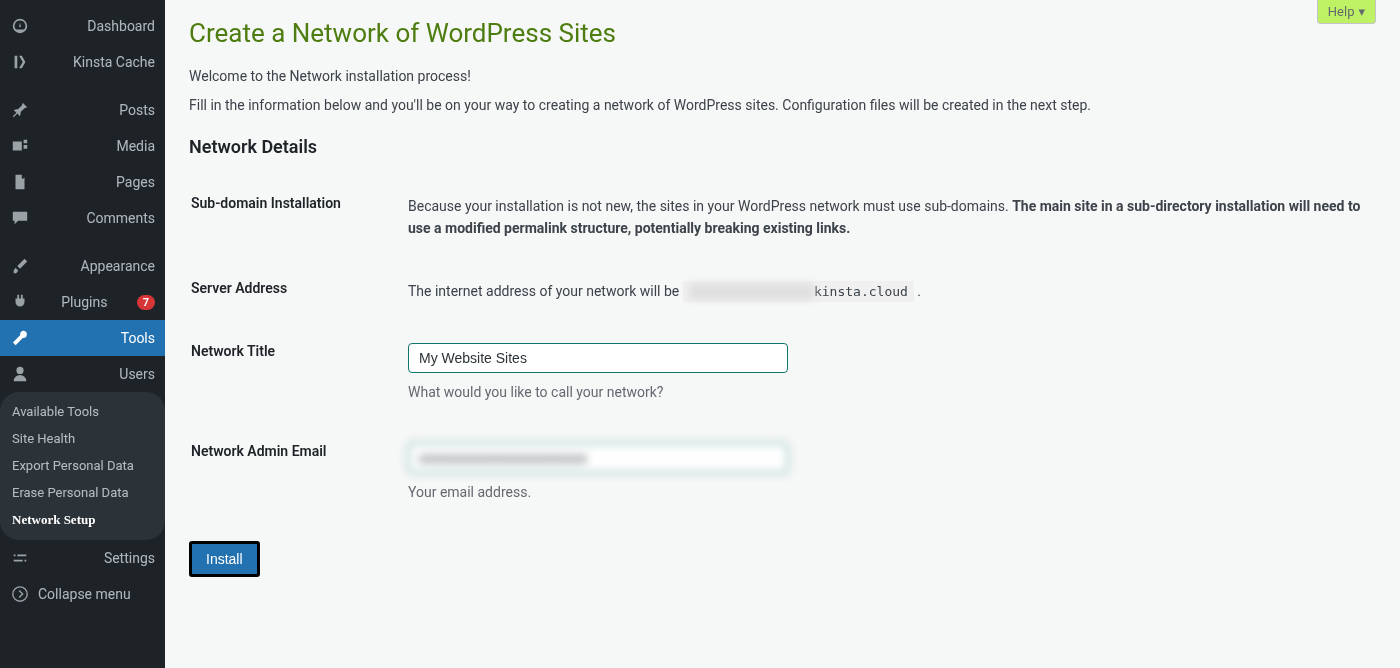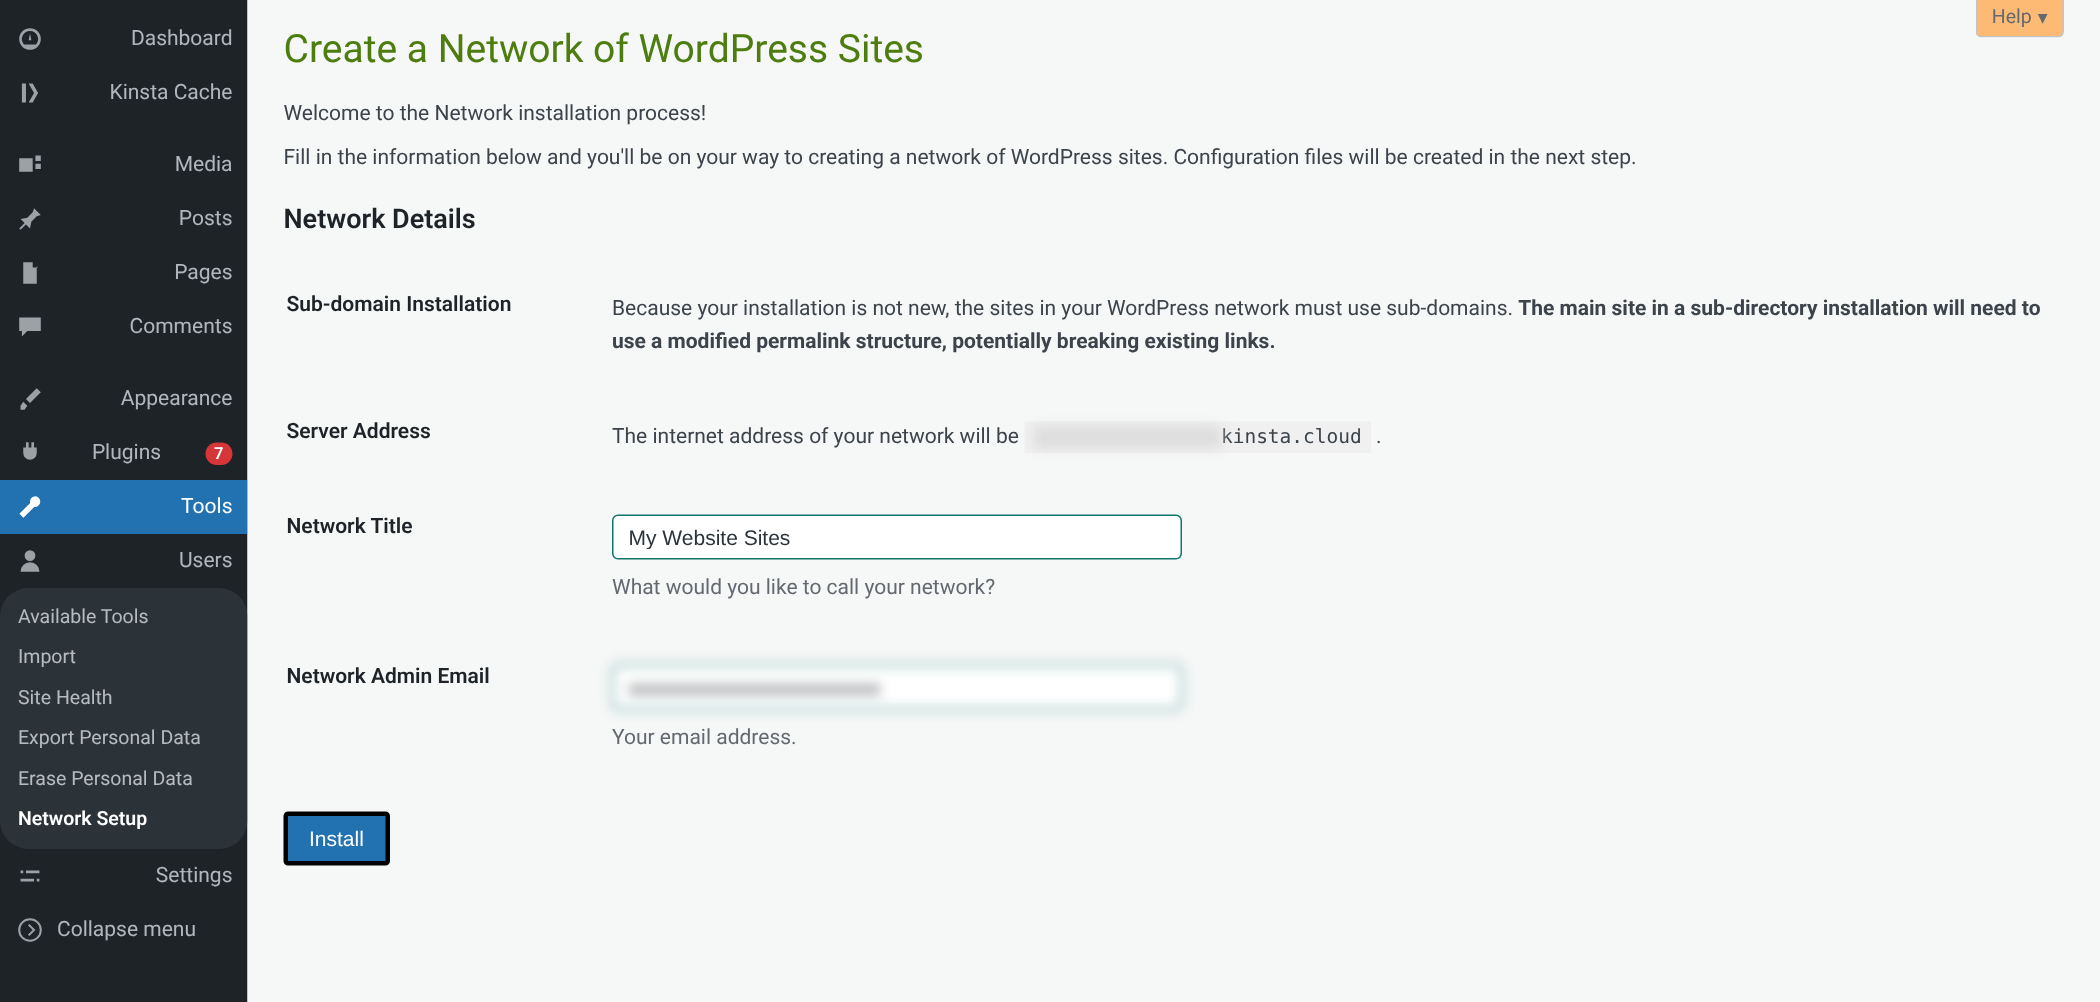--- a/index.html
+++ b/index.html
@@ -7,27 +7,27 @@
 .wrap { display: flex; min-height: 668px; width: 1400px; }
 .sidebar { width: 165px; background: #1d2327; color: #f0f0f1; padding-top: 8px; flex-shrink: 0; }
 .menu-item { display: flex; align-items: center; padding: 8px 10px; color: rgba(240,246,252,.7); cursor: pointer; font-size: 14px; position: relative; justify-content: space-between; }
 .menu-item.active { background: #2271b1; color: #fff; }
 .menu-item.active::after { content:""; position:absolute; right:-8px; top:50%; transform:translateY(-50%); border:8px solid transparent; border-right-color:#f0f0f1; }
 .menu-icon { width: 20px; height: 20px; margin-right: 8px; display:flex; align-items:center; justify-content:center; flex-shrink:0; }
 .menu-icon svg { width:18px; height:18px; fill: rgba(240,246,252,.6); }
 .menu-item.active .menu-icon svg { fill:#fff; }
 .submenu { background:#2c3338; padding: 6px 0; border-radius: 19px; }
 .submenu-item { padding: 6px 12px; color: rgba(240,246,252,.7); font-size: 13px; cursor: pointer; }
-.submenu-item.current { color: #fff; font-weight: 600; }
+.submenu-item.current { color: #fff; font-weight: 600; font-family: Liberation Serif, serif; }
 .badge { background:#d63638; color:#fff; border-radius: 9px; font-size: 11px; padding: 1px 6px; margin-left:6px; font-weight:600; }
 .content { flex:1; padding: 0 24px 30px 24px; background:#f6f7f7; position: relative; min-width: 0; }
 h1 { font-size: 26px; font-weight: 400; color: #4d7c0f; padding: 18px 0 10px 0; }
 h2 { font-size: 18px; font-weight: 600; color: #1d2327; padding: 12px 0 6px 0; }
 p.desc { color: #3c434a; margin: 8px 0; font-size: 14px; line-height:1.5; }
-.help-tab { position:absolute; top:0; right:24px; background:#fdba74; border:1px solid #c3c4c7; border-top:none; padding:4px 10px; font-size:13px; color:#646970; cursor:pointer; border-radius: 0 0 4px 4px; display:flex; align-items:flex-start; gap:4px;}
+.help-tab { position:absolute; top:0; right:24px; background:#bef264; border:1px solid #c3c4c7; border-top:none; padding:4px 10px; font-size:13px; color:#646970; cursor:pointer; border-radius: 0 0 4px 4px; display:flex; align-items:flex-end; gap:4px;}
 .form-table { width: 100%; margin-top: 14px; }
 .form-table tr td, .form-table tr th { vertical-align: top; padding: 16px 10px 22px 0; text-align:left; }
 .form-table th { width: 215px; font-weight: 600; font-size: 14px; color:#1d2327; }
 .form-table td { font-size: 14px; color:#3c434a; line-height:1.6; max-width: 900px;}
 input[type=text] { width: 380px; padding: 6px 10px; font-size: 14px; border:1px solid #0f766e; border-radius:4px; background:#fff; color:#2c3338;}
 .hint { color:#646970; font-size:14px; margin-top:8px; display:block; }
 code { font-family: Menlo, Consolas, monospace; background:#f0f0f1; padding: 3px 6px; font-size:13px; }
 .blurred { filter: blur(4px); user-select:none; background:#ddd; color:#ddd; }
 .button-primary { background:#2271b1; border:3px solid #000000; color:#fff; padding: 7px 14px; font-size:14px; border-radius:3px; cursor:pointer; margin-top:14px;}
 .collapse { display:flex; align-items:center; padding: 8px 10px; color: rgba(240,246,252,.7); cursor:pointer; font-size: 14px;}
@@ -51,32 +51,32 @@
           <svg viewBox="0 0 20 20">
             <path d="M4 3h3v14H4zM9 3h3l4 7-4 7H9l4-7z"></path>
           </svg>
         </span>
       <span>Kinsta Cache</span>
     </div>
     <div style="height:12px"></div>
     <div class="menu-item">
       <span class="menu-icon">
           <svg viewBox="0 0 20 20">
+            <path d="M13 2l5 5-3 1-4 4-1 5-3-3-4 4-1-1 4-4-3-3 5-1 4-4z"></path>
+          </svg>
+        </span>
+      <span>Posts</span>
+    </div>
+    <div class="menu-item">
+      <span class="menu-icon">
+          <svg viewBox="0 0 20 20">
             <path d="M2 5h10v10H2zM14 3h4v4h-4zM14 9h4v4h-4z"></path>
           </svg>
         </span>
       <span>Media</span>
-    </div>
-    <div class="menu-item">
-      <span class="menu-icon">
-          <svg viewBox="0 0 20 20">
-            <path d="M13 2l5 5-3 1-4 4-1 5-3-3-4 4-1-1 4-4-3-3 5-1 4-4z"></path>
-          </svg>
-        </span>
-      <span>Posts</span>
     </div>
     <div class="menu-item">
       <span class="menu-icon">
           <svg viewBox="0 0 20 20">
             <path d="M5 2h7l3 3v13H5zM12 2v4h4"></path>
           </svg>
         </span>
       <span>Pages</span>
     </div>
     <div class="menu-item">
@@ -116,21 +116,20 @@
     <div class="menu-item">
       <span class="menu-icon">
           <svg viewBox="0 0 20 20">
             <path d="M10 10a4 4 0 100-8 4 4 0 000 8zm-7 8a7 7 0 0114 0z"></path>
           </svg>
         </span>
       <span>Users</span>
     </div>
     <div class="submenu">
       <div class="submenu-item">Available Tools</div>
-      <div class="submenu-item">Import</div>
       <div class="submenu-item">Site Health</div>
       <div class="submenu-item">Export Personal Data</div>
       <div class="submenu-item">Erase Personal Data</div>
       <div class="submenu-item current">Network Setup</div>
     </div>
     <div class="menu-item">
       <span class="menu-icon">
           <svg viewBox="0 0 20 20">
             <path d="M3 6h2v2H3zm4 0h10v2H7zM3 12h10v2H3zm12 0h2v2h-2z"></path>
           </svg>

